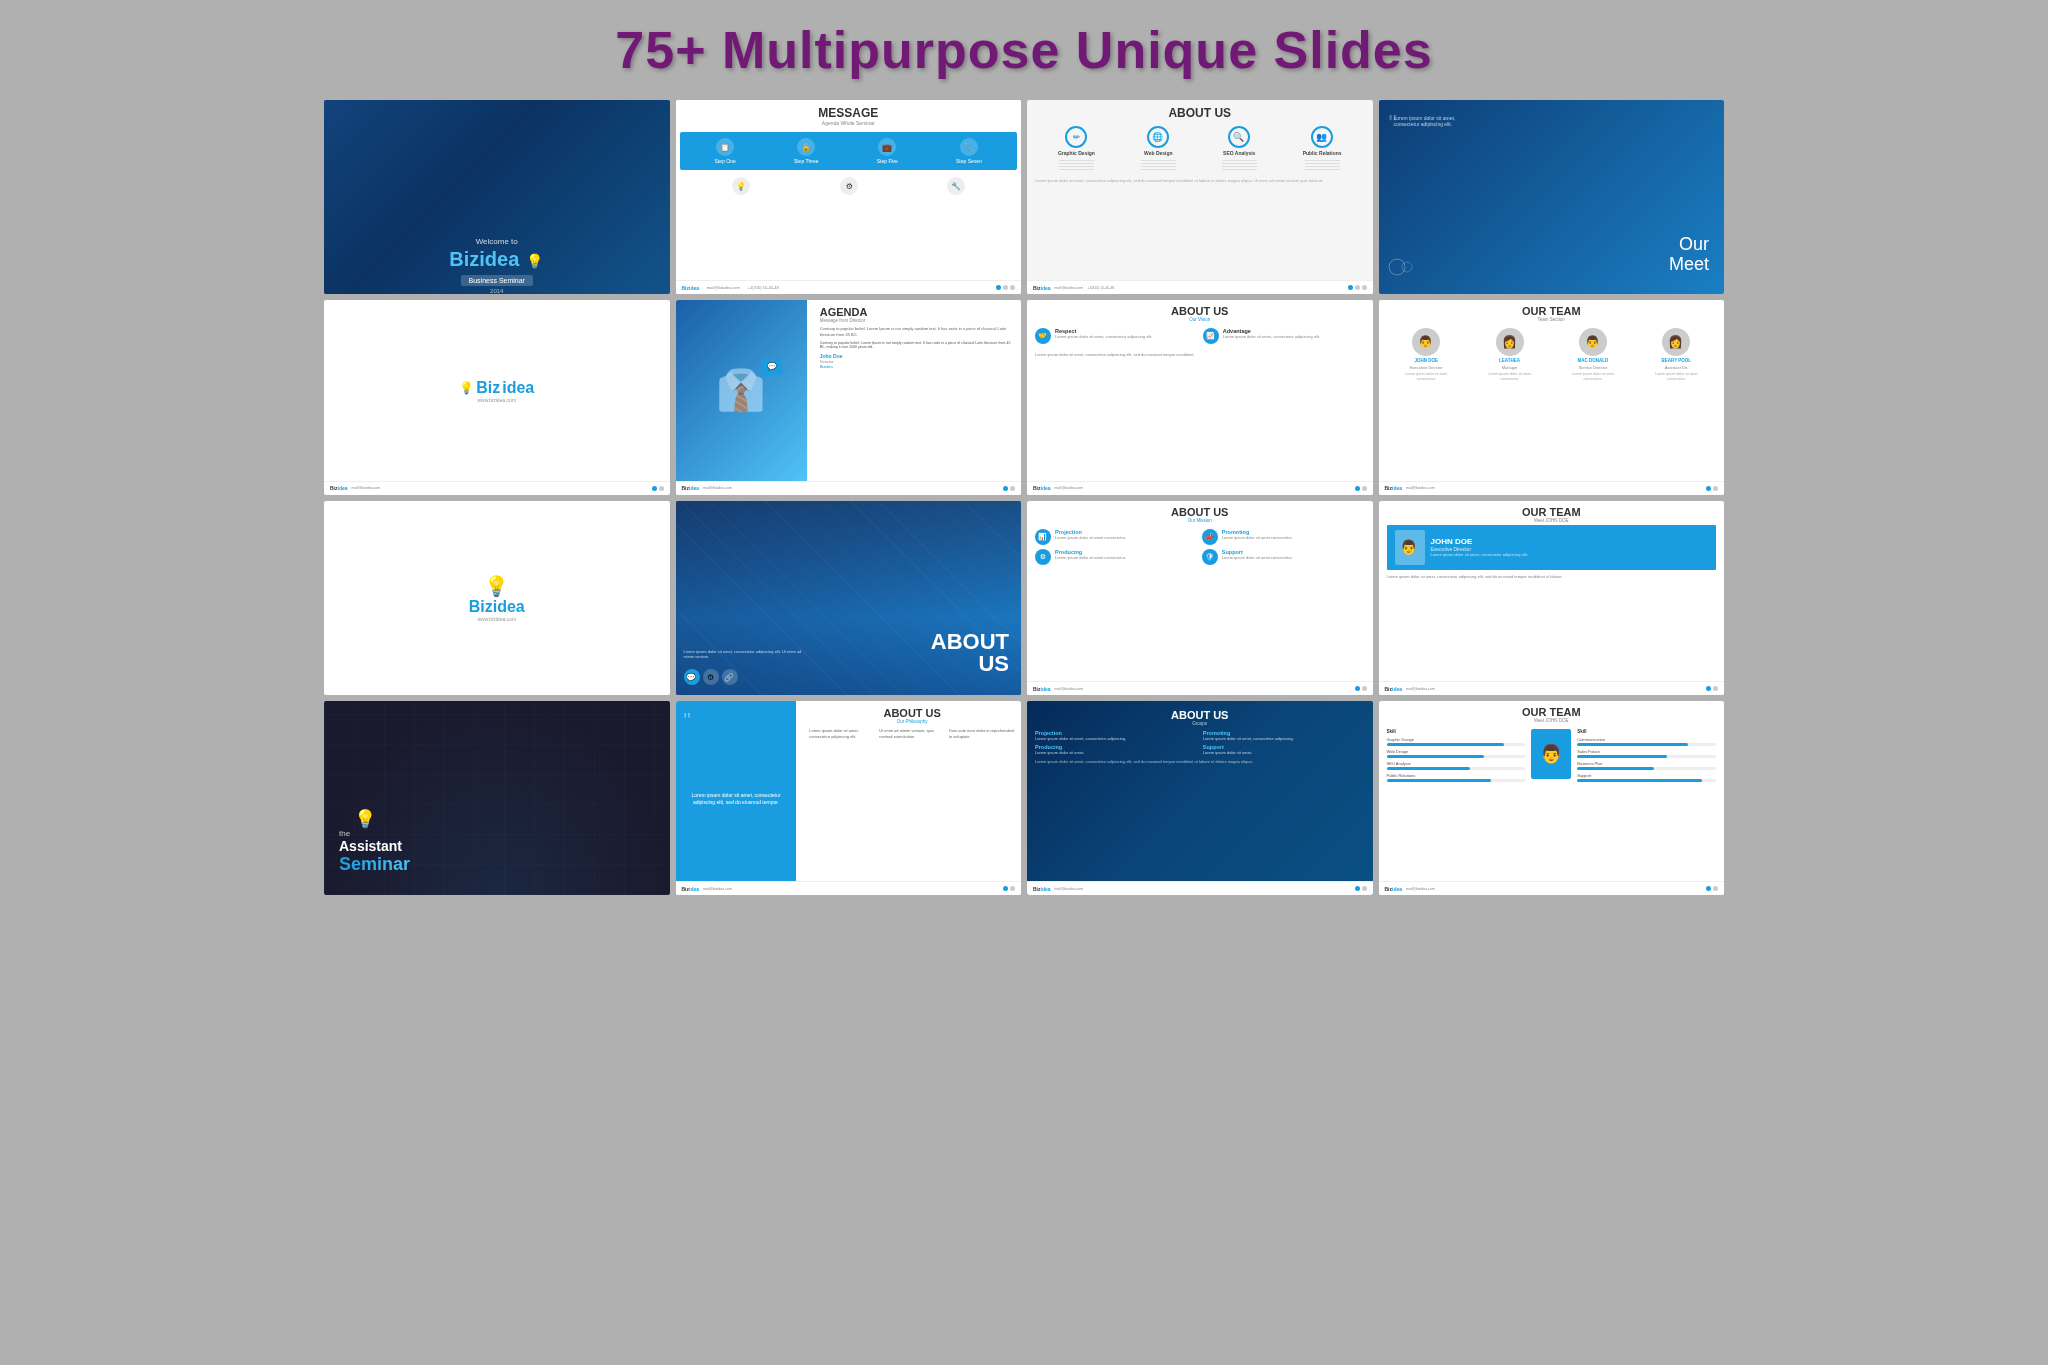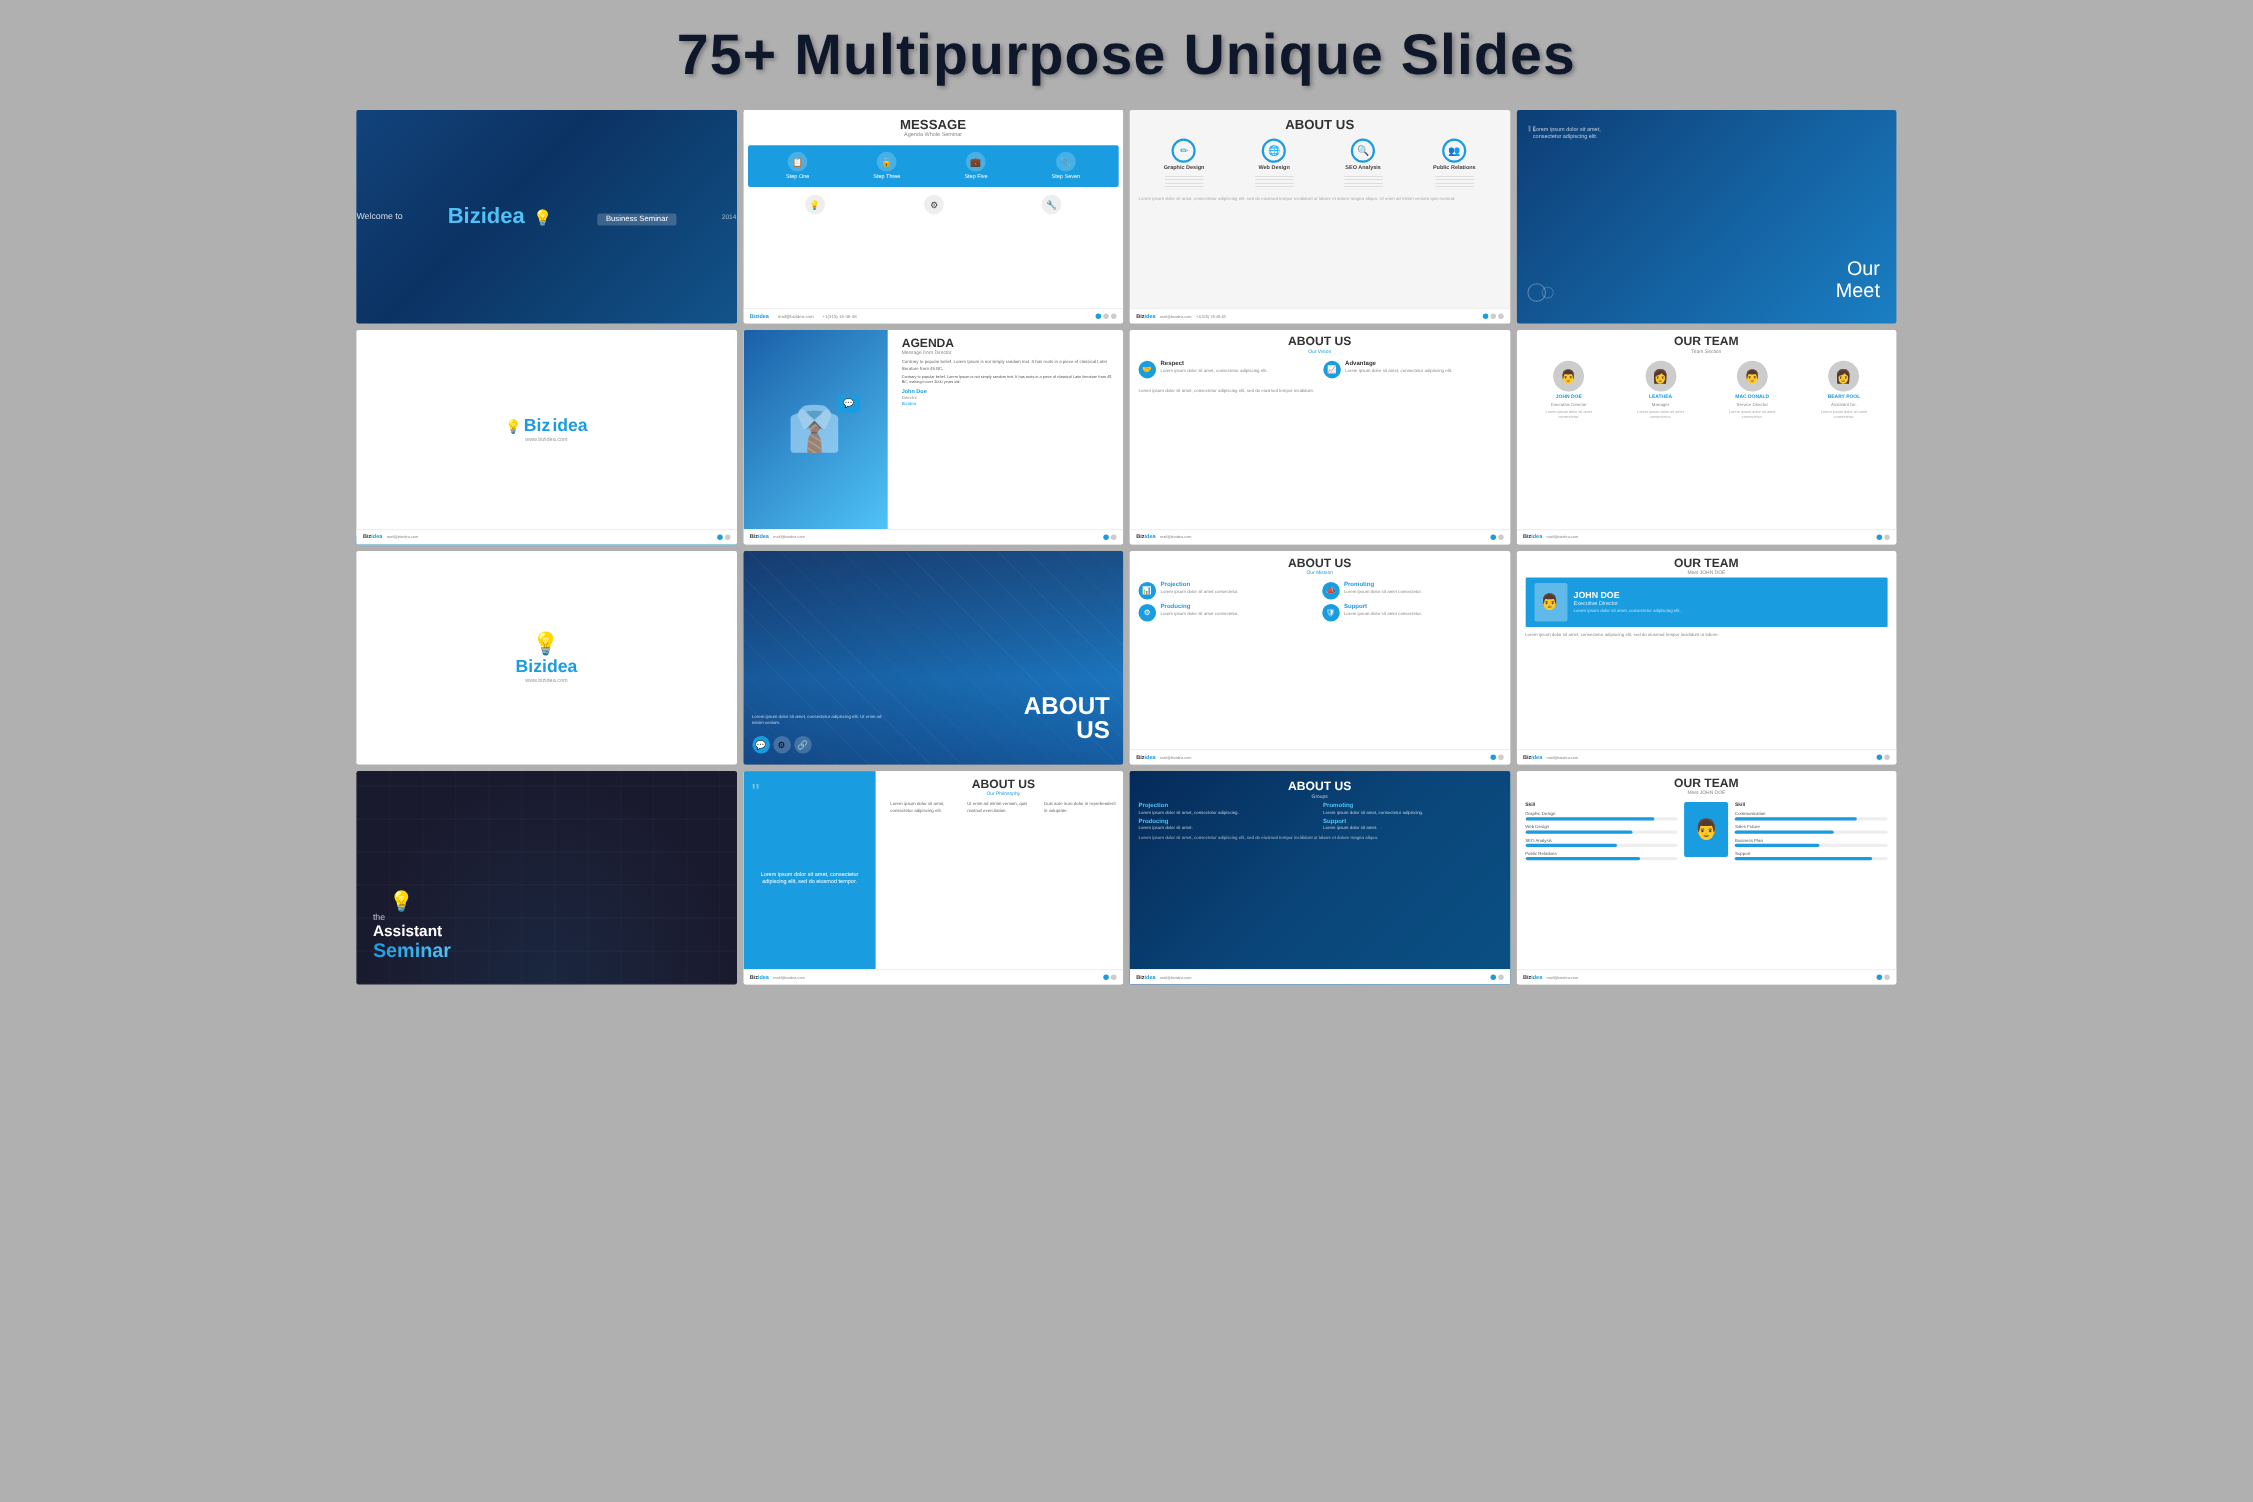--- a/index.html
+++ b/index.html
@@ -6,21 +6,21 @@
     body {
       background: #b0b0b0;
       font-family: Arial, sans-serif;
       display: flex;
       flex-direction: column;
       align-items: center;
       padding: 20px;
       min-height: 100vh;
     }
     .main-title {
-      color: #0f172a;
+      color: #701a75;
       font-size: 52px;
       font-weight: 900;
       text-align: center;
       margin-bottom: 20px;
       text-shadow: 2px 2px 4px rgba(0,0,0,0.3);
       letter-spacing: 1px;
     }
     .grid-container {
       display: grid;
       grid-template-columns: repeat(4, 1fr);
@@ -43,23 +43,23 @@
     }
     .slide-1 .overlay {
       position: absolute;
       inset: 0;
       background: rgba(10, 40, 80, 0.5);
     }
     .slide-1 .content {
       position: absolute;
       inset: 0;
       display: flex;
-      flex-direction: row;
-      align-items: center;
-      justify-content: space-between;
+      flex-direction: column;
+      align-items: center;
+      justify-content: flex-end;
       color: white;
       text-align: center;
     }
     .slide-1 .welcome-text {
       font-size: 8px;
       opacity: 0.8;
       margin-bottom: 2px;
     }
     .slide-1 .brand {
       font-size: 20px;

